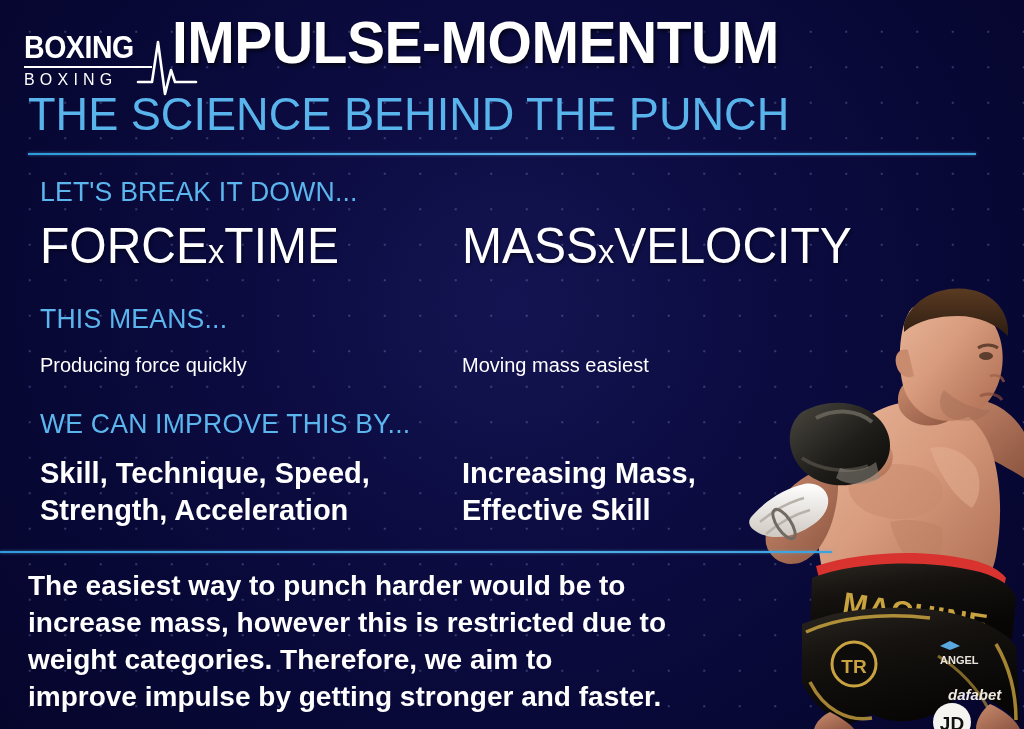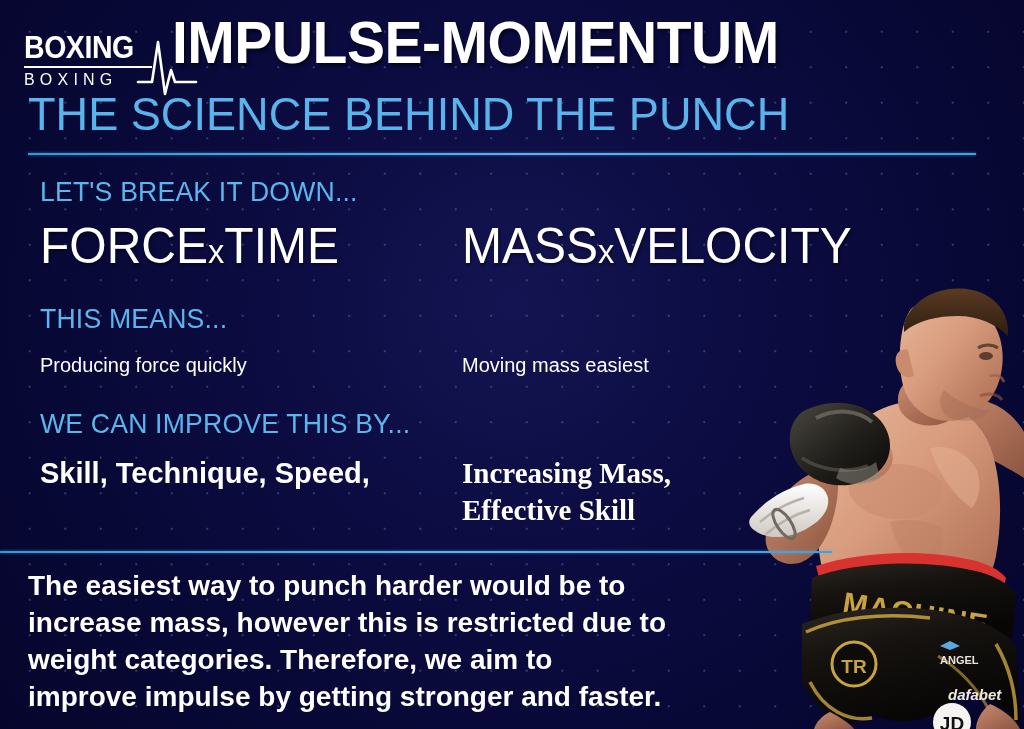--- a/index.html
+++ b/index.html
@@ -91,21 +91,21 @@
   }
 
   #kicker-1{left:40px;top:176px;}
   #formula-left{left:40px;top:218px;}
   #formula-right{left:462px;top:218px;}
   #kicker-2{left:40px;top:303px;}
   #means-left{left:40px;top:348px;}
   #means-right{left:462px;top:348px;}
   #kicker-3{left:40px;top:408px;}
   #improve-left{left:40px;top:455px;}
-  #improve-right{left:462px;top:455px;font-family:Liberation Serif, serif;}
+  #improve-right{left:462px;top:455px;}
 
   
   #footer-text{
     position:absolute;left:28px;top:567px;width:640px;
     color:#ffffff;font-weight:bold;font-size:28px;line-height:37px;
     z-index:4;
   }
 
   
   #boxer{
@@ -148,20 +148,21 @@
   </div>
 
   <div class="kicker" id="kicker-2">THIS MEANS...</div>
   <div class="bodyline" id="means-left">Producing force quickly</div>
   <div class="bodyline" id="means-right">Moving mass easiest</div>
 
   <div class="kicker" id="kicker-3">WE CAN IMPROVE THIS BY...</div>
 
   <div class="bodybold" id="improve-left">
     <div>Skill, Technique, Speed,</div>
+    <div>Strength, Acceleration</div>
   </div>
 
   <div class="bodybold" id="improve-right">
     <div>Increasing Mass,</div>
     <div>Effective Skill</div>
   </div>
 
   <div id="boxer">
     <svg width="334" height="457" viewBox="0 0 334 457">
       <defs>

